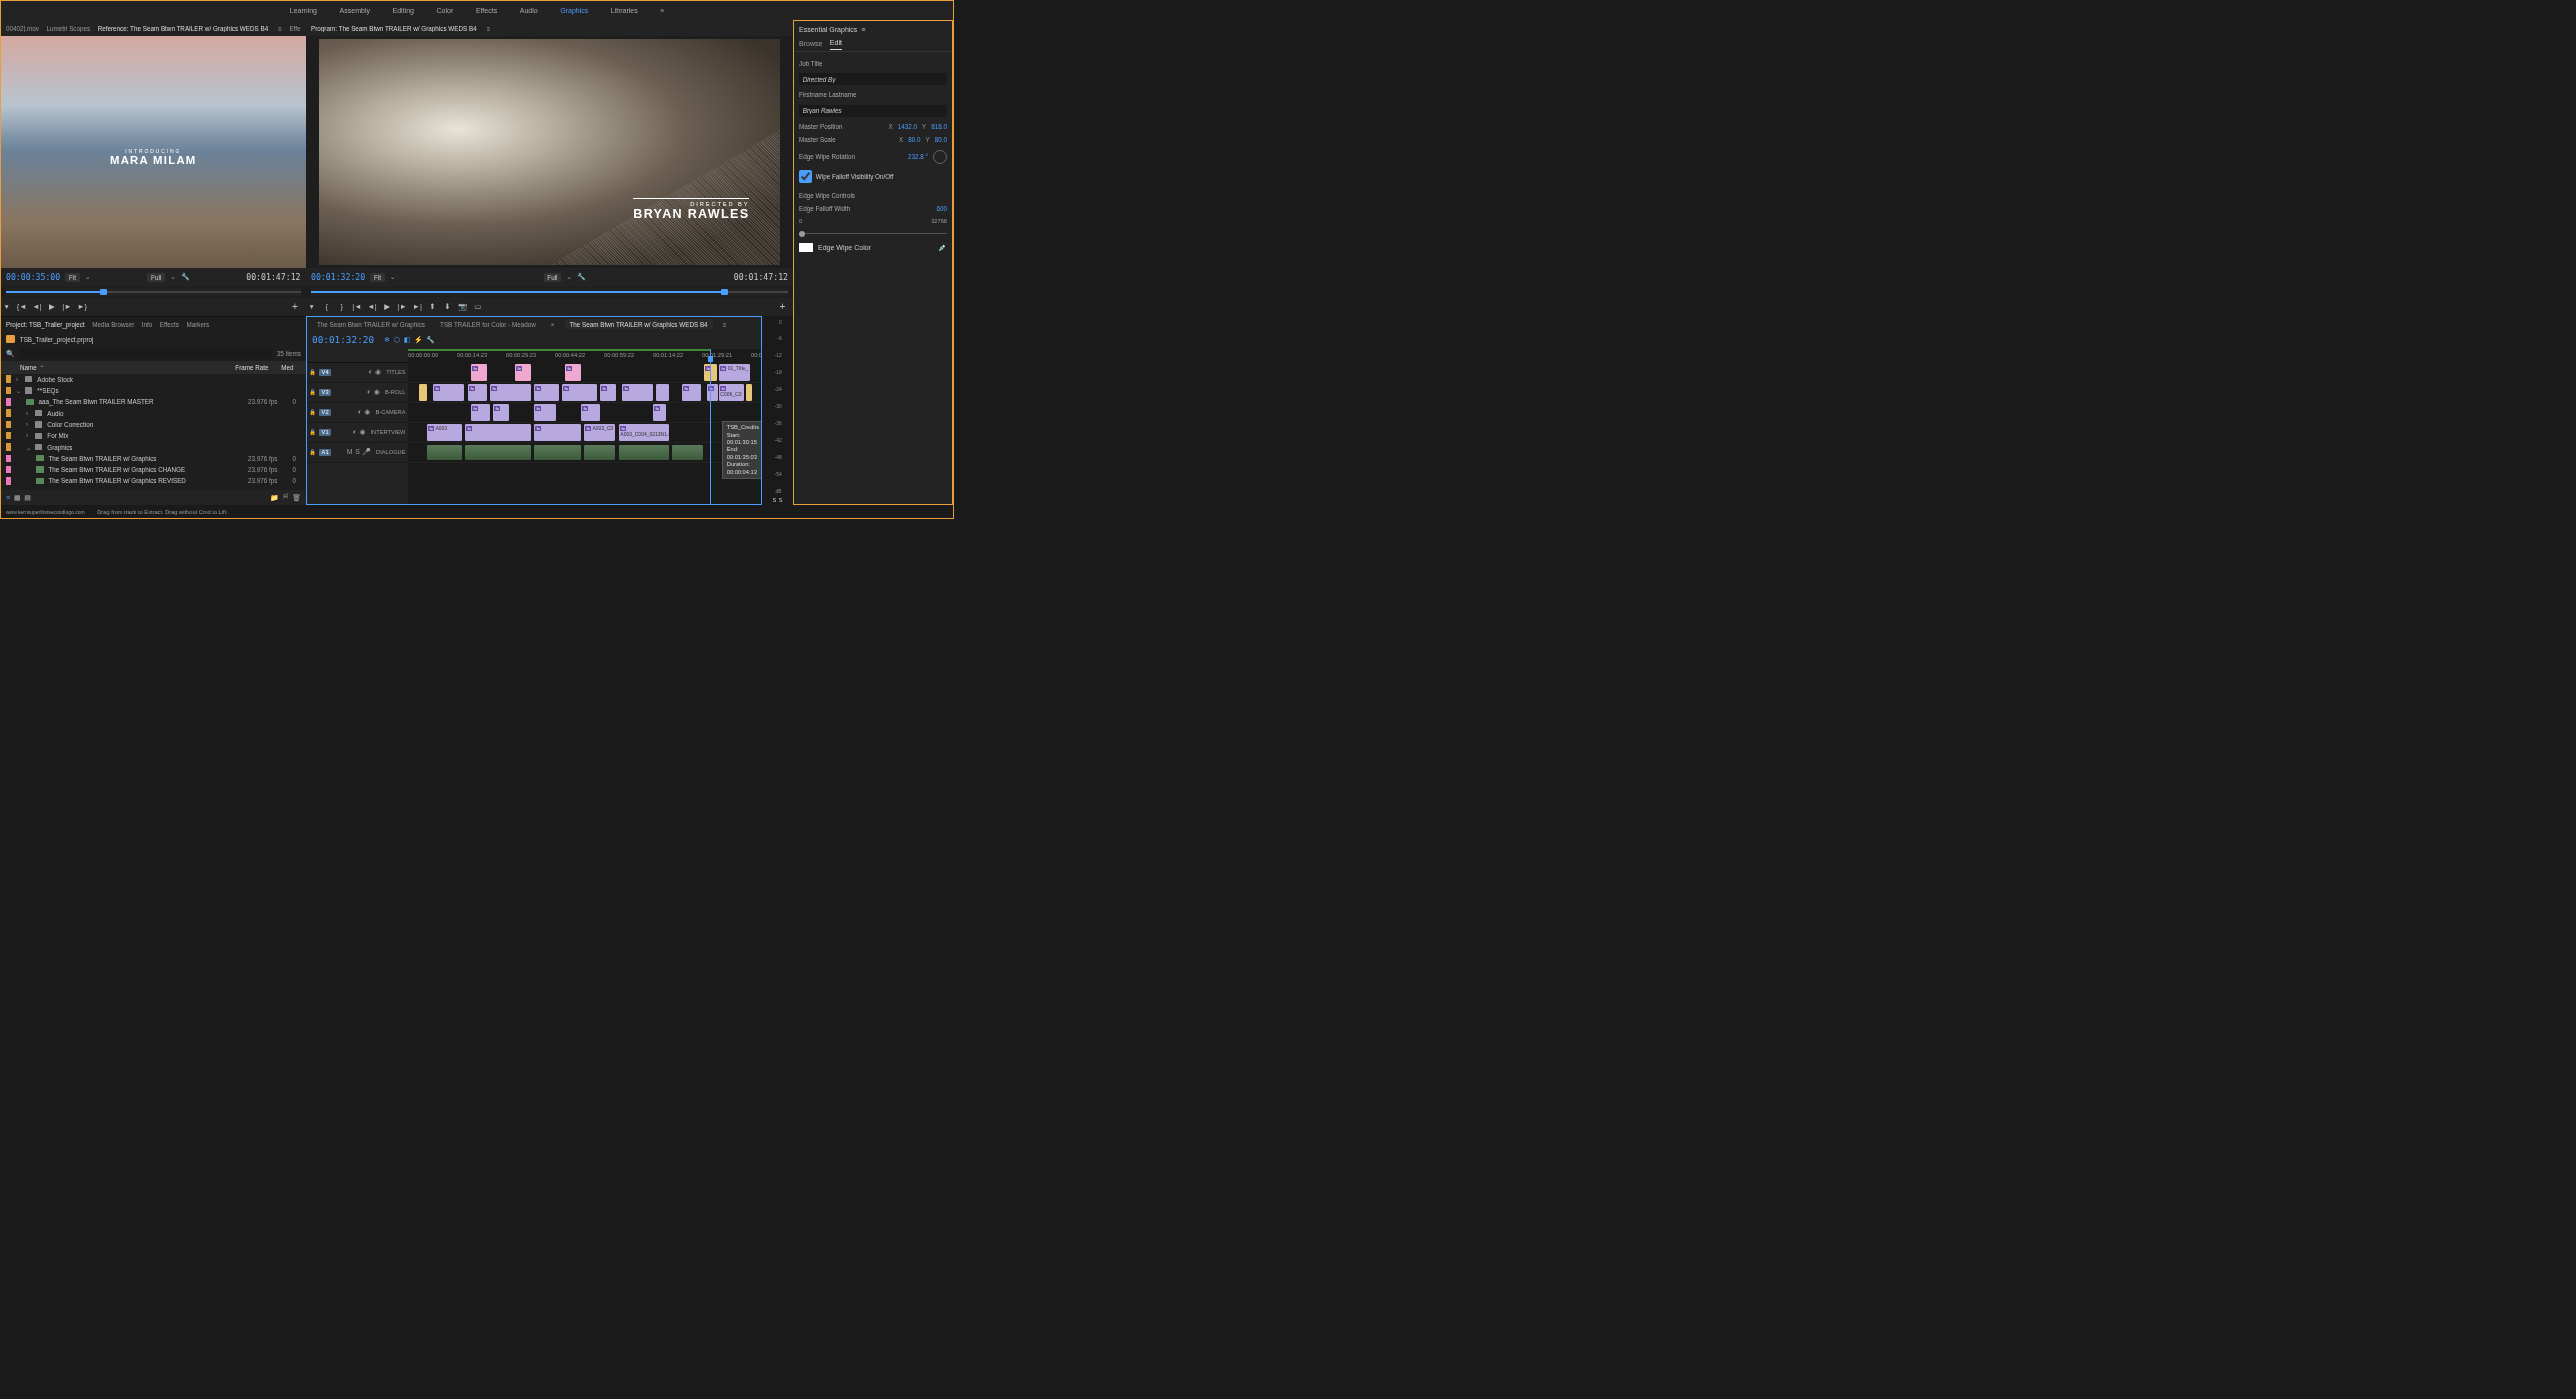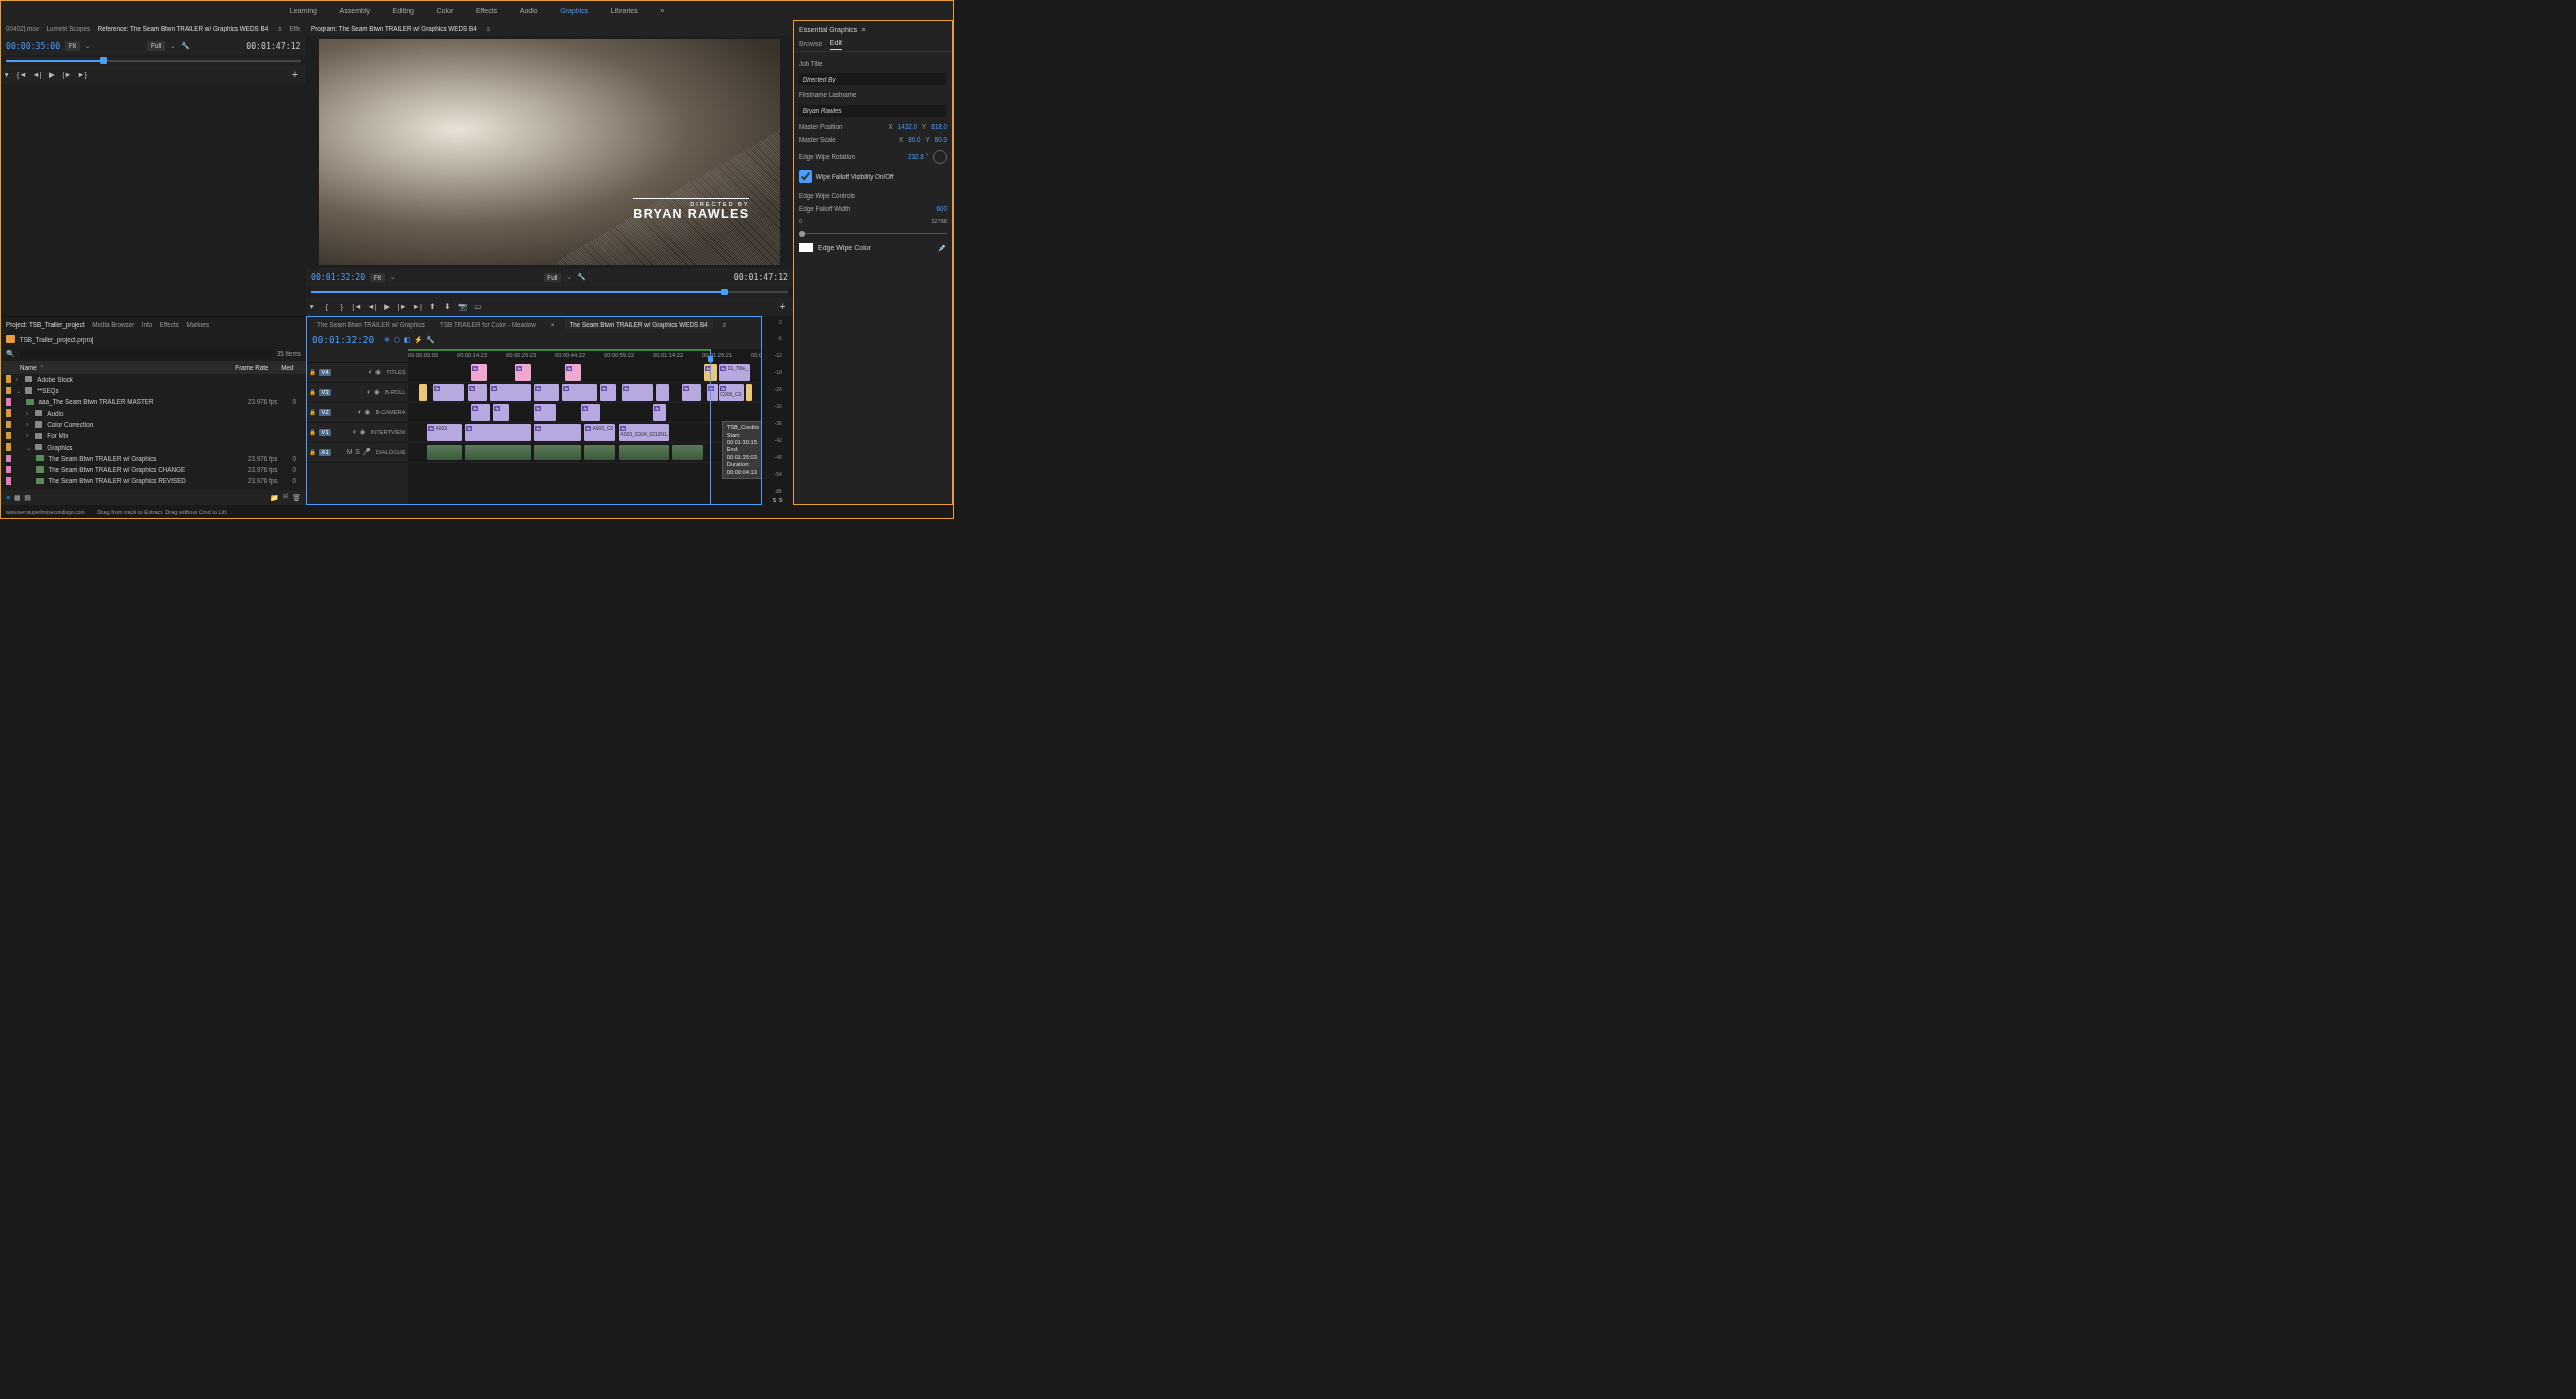--- a/index.html
+++ b/index.html
@@ -147,20 +147,28 @@
     <div class="left-col">
       <div class="source-panel">
         <div class="source-content">
           <div class="panel-tabs">
             <span>00402].mov</span>
             <span>Lumetri Scopes</span>
             <span class="active">Reference: The Seam Btwn TRAILER w/ Graphics WEDS B4</span>
             <span class="menu">≡</span>
             <span>Effe</span>
           </div>
+          <div class="preview">
+            <div class="preview-img">
+              <div class="preview-title">
+                <div class="small">INTRODUCING</div>
+                <div class="big">MARA MILAM</div>
+              </div>
+            </div>
+          </div>
           <div class="transport">
             <span class="timecode">00:00:35:00</span>
             <span class="fit-sel">Fit</span>
             <span style="color:#999">⌄</span>
             <span class="fit-sel" style="margin-left:auto">Full</span>
             <span style="color:#999">⌄</span>
             <span>🔧</span>
             <span class="timecode-white">00:01:47:12</span>
           </div>
           <div class="scrubber">

